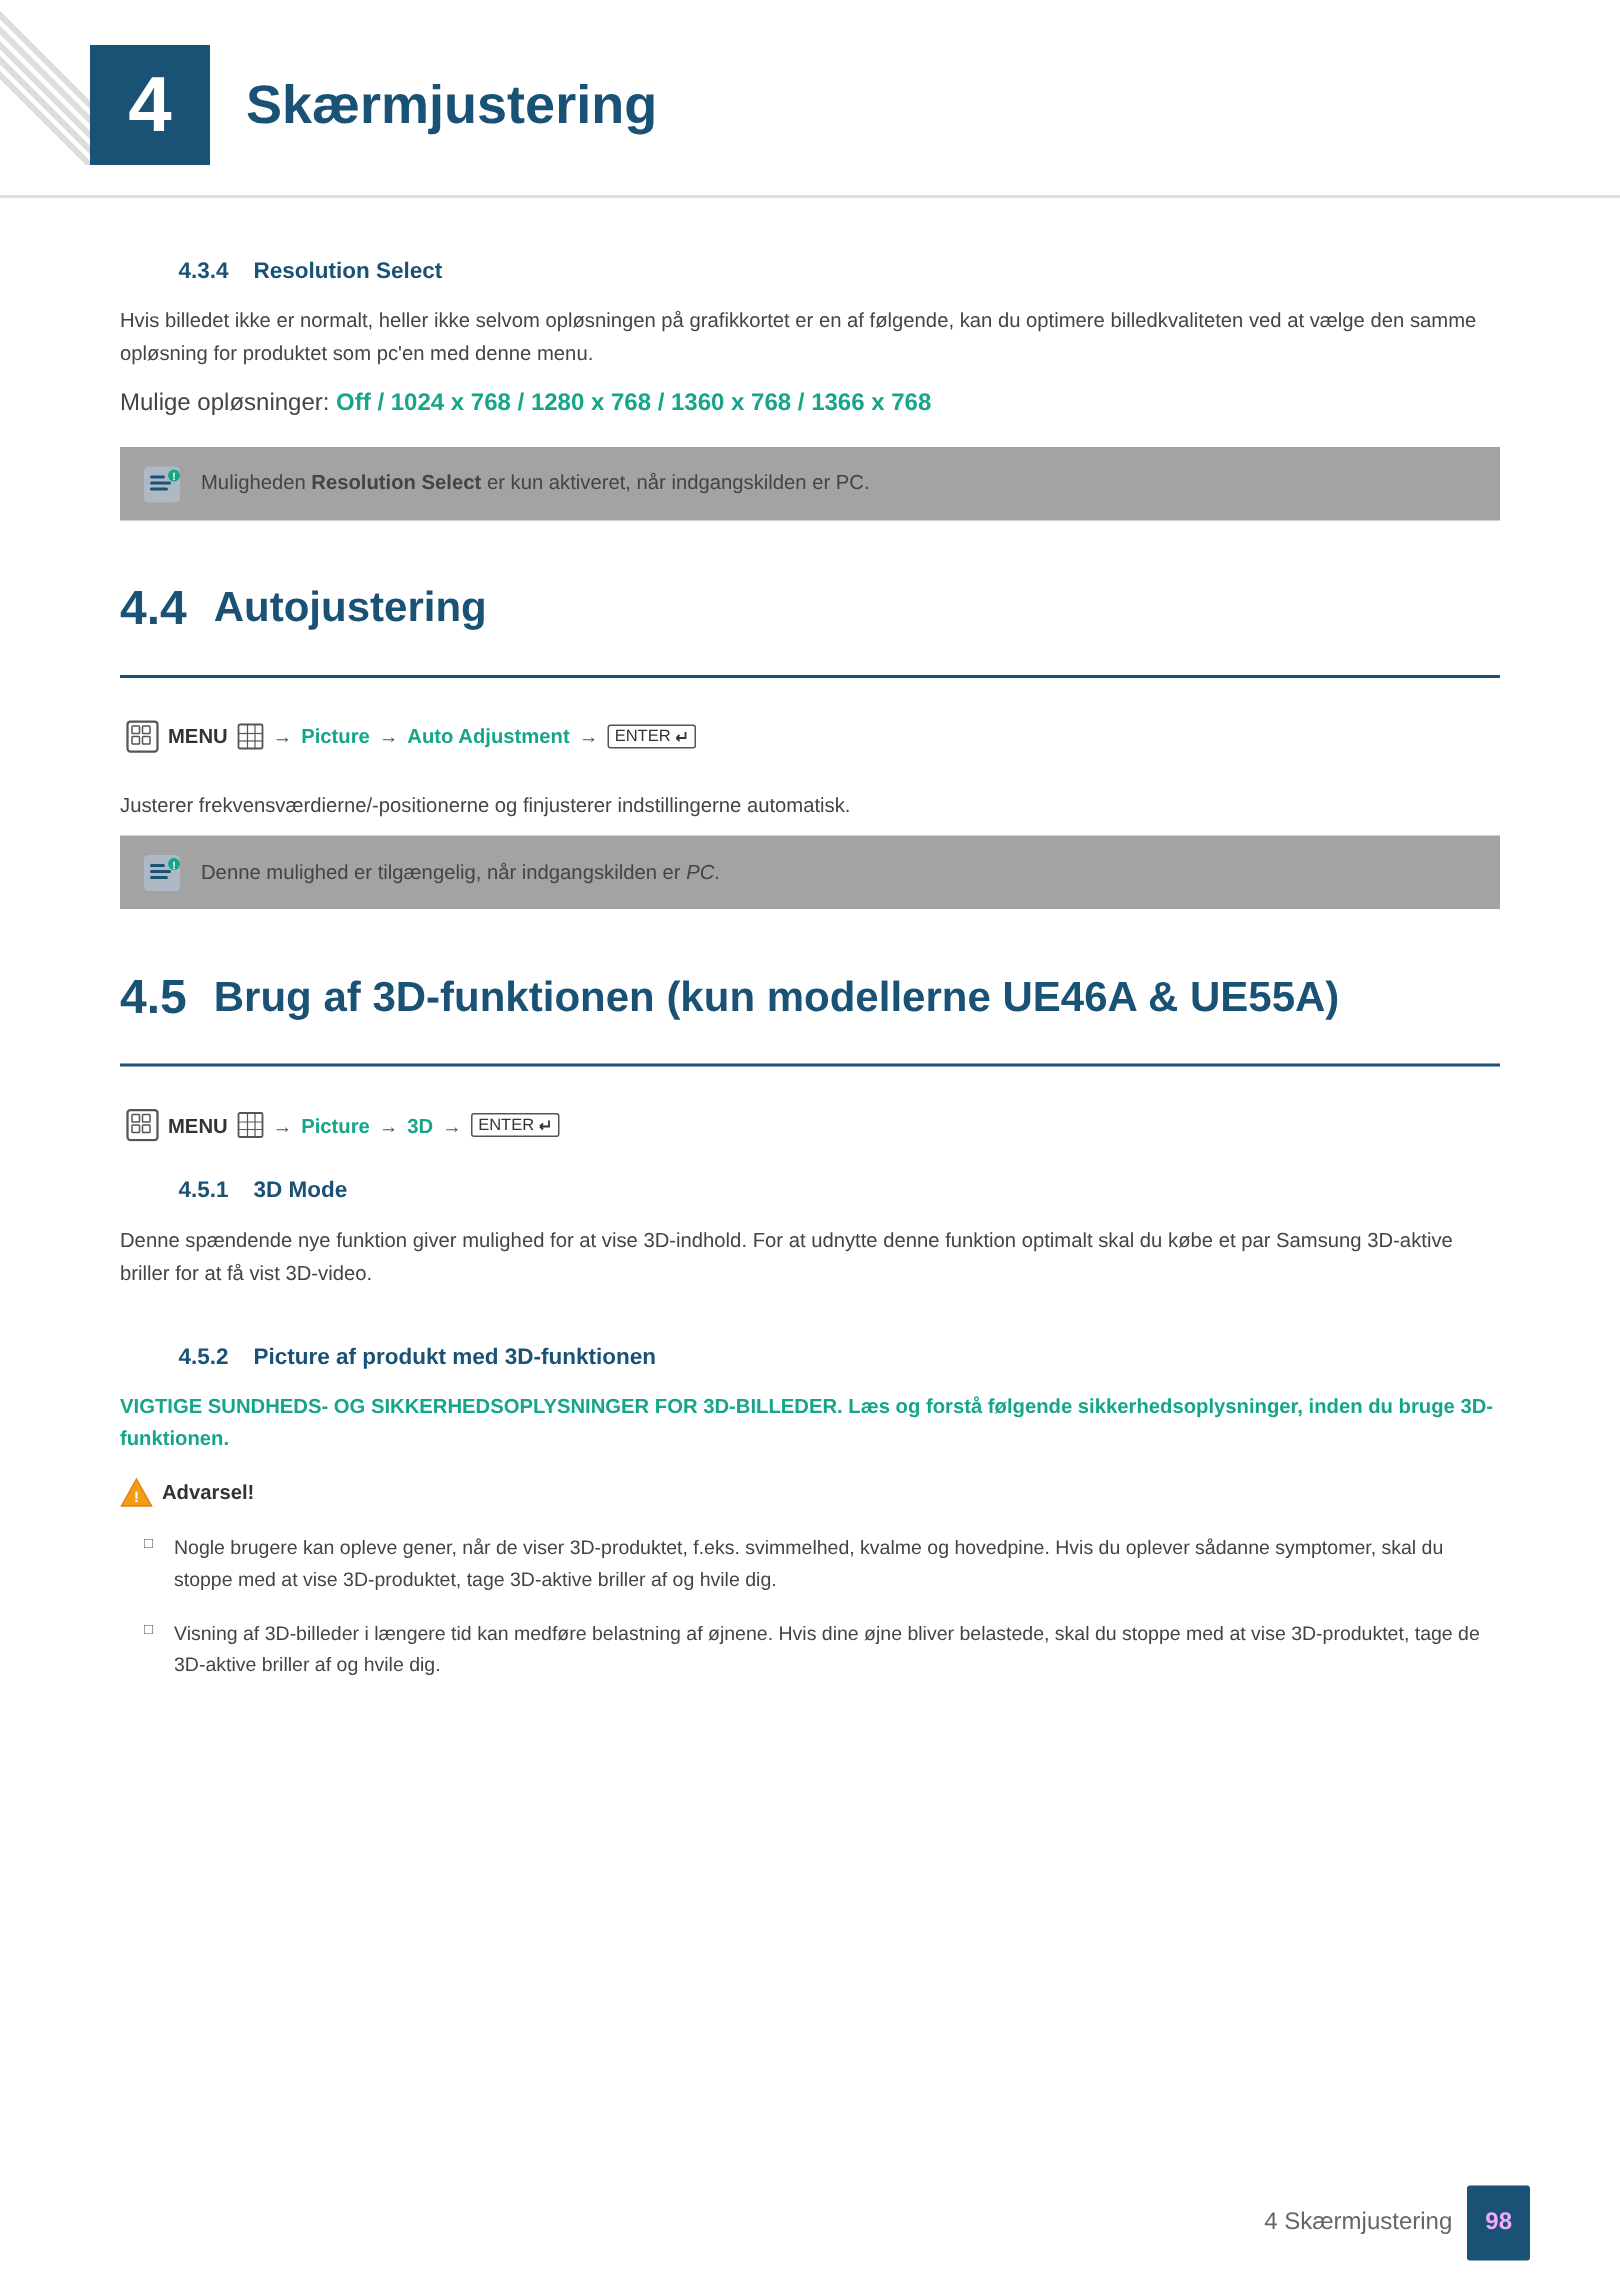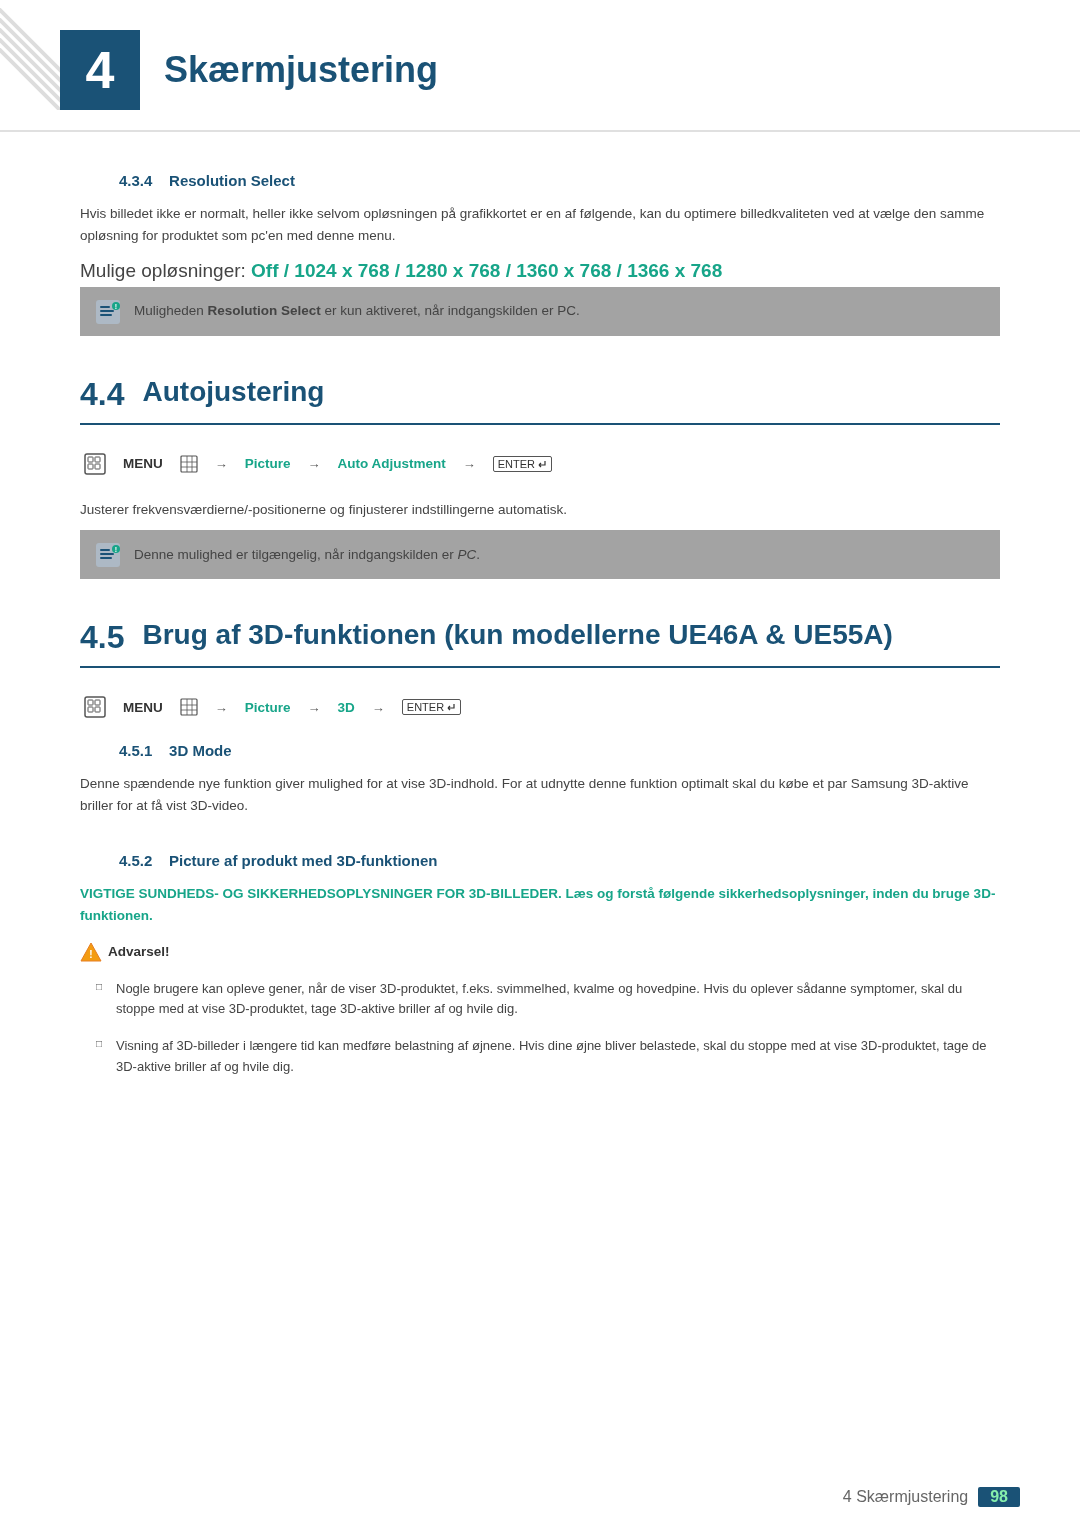--- a/index.html
+++ b/index.html
@@ -73,23 +73,23 @@
     }
 
     .body-text {
       font-size: 13.5px;
       color: #444;
       line-height: 1.6;
       margin-bottom: 10px;
     }
 
     .resolutions-line {
-      font-size: 19px;
+      font-size: 16px;
       color: #444;
-      margin-bottom: 0;
+      margin-bottom: 16px;
       line-height: 1.6;
     }
 
     .bold-cyan {
       color: #17a589;
       font-weight: bold;
     }
 
     
     .note-box {
@@ -115,44 +115,44 @@
       line-height: 1.6;
     }
 
     
     .major-section {
       margin-bottom: 30px;
     }
 
     .major-section-header {
       display: flex;
-      align-items: flex-start;
+      align-items: center;
       gap: 18px;
       margin-bottom: 20px;
-      padding-bottom: 10px;
+      padding-bottom: 26px;
       border-bottom: 2px solid #1a5276;
     }
 
     .major-number {
       font-size: 32px;
       font-weight: bold;
       color: #1a5276;
     }
 
     .major-title {
       font-size: 28px;
       font-weight: bold;
       color: #1a5276;
     }
 
     
     .menu-path {
       display: flex;
       align-items: center;
-      gap: 17px;
+      gap: 6px;
       font-size: 13.5px;
       color: #333;
       margin-bottom: 16px;
       padding: 8px 4px;
     }
 
     .menu-keyword {
       color: #17a589;
       font-weight: bold;
     }
@@ -244,24 +244,24 @@
       gap: 10px;
     }
 
     .footer-text {
       font-size: 16px;
       color: #666;
     }
 
     .footer-number {
       background: #1a5276;
-      color: #86efac;
+      color: #f0abfc;
       font-size: 16px;
       font-weight: bold;
-      padding: 1px 12px;
+      padding: 16px 12px;
       border-radius: 2px;
     }
 
     .section-block {
       margin-bottom: 36px;
     }
 
     .pc-bold {
       font-weight: normal;
       font-style: italic;

